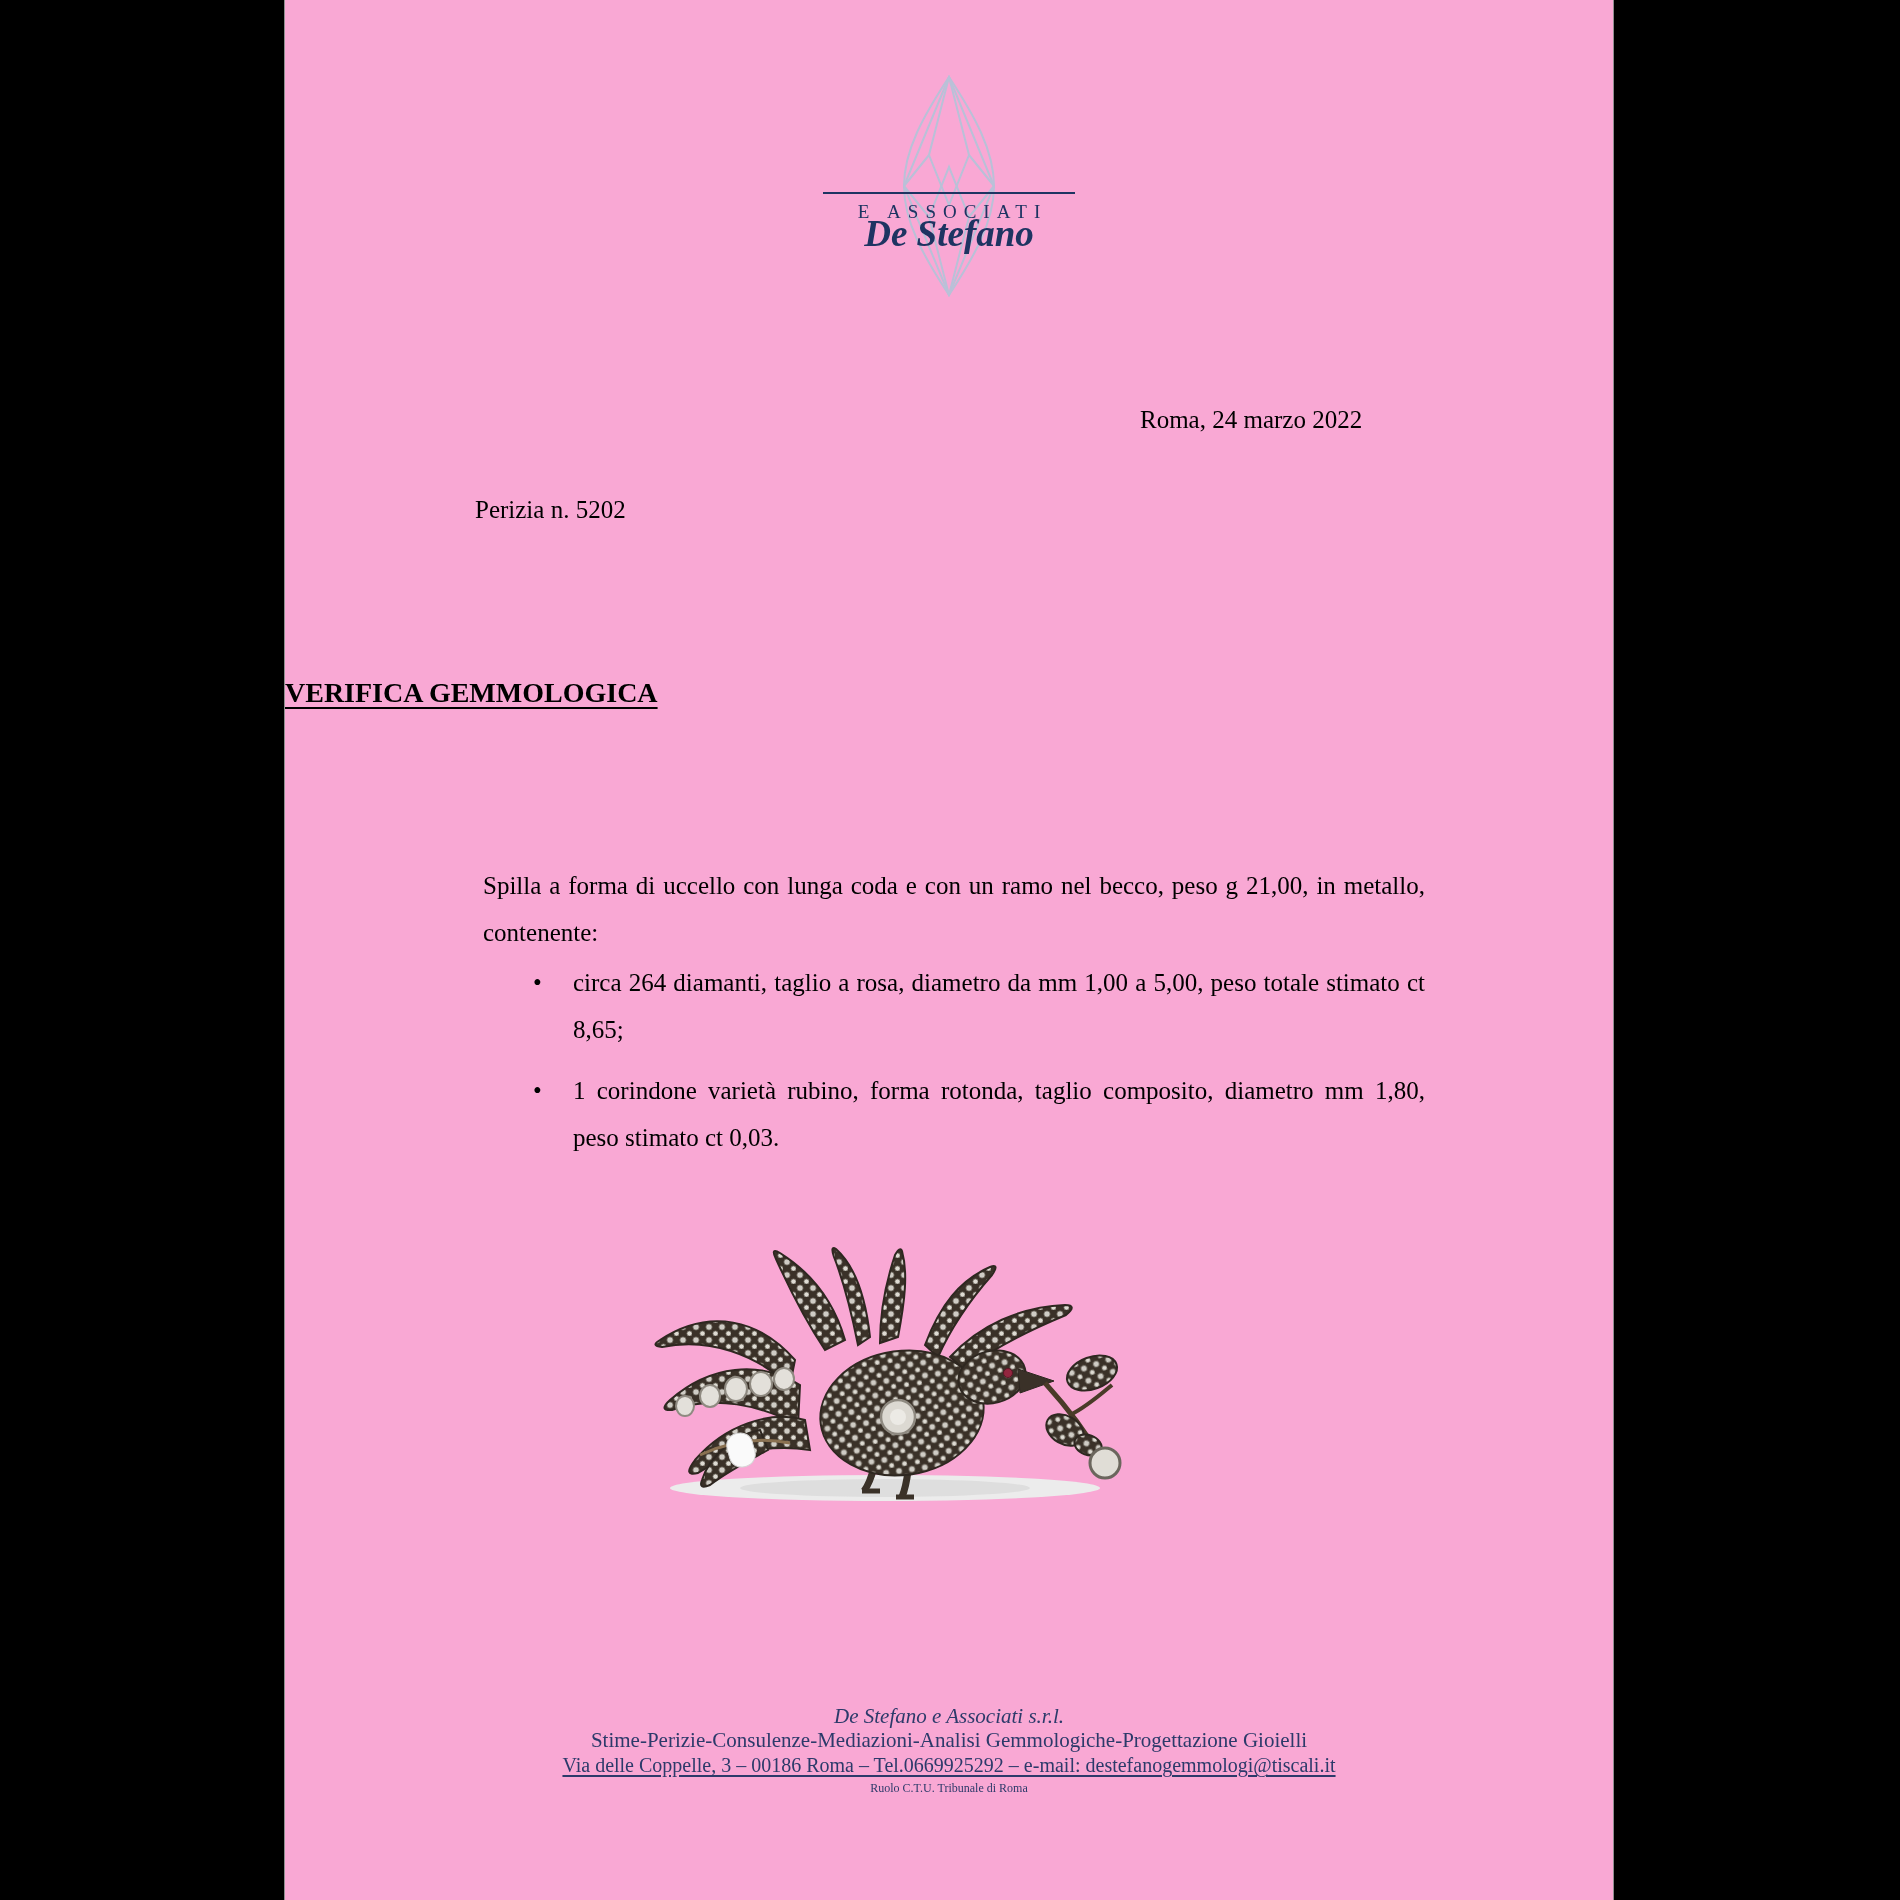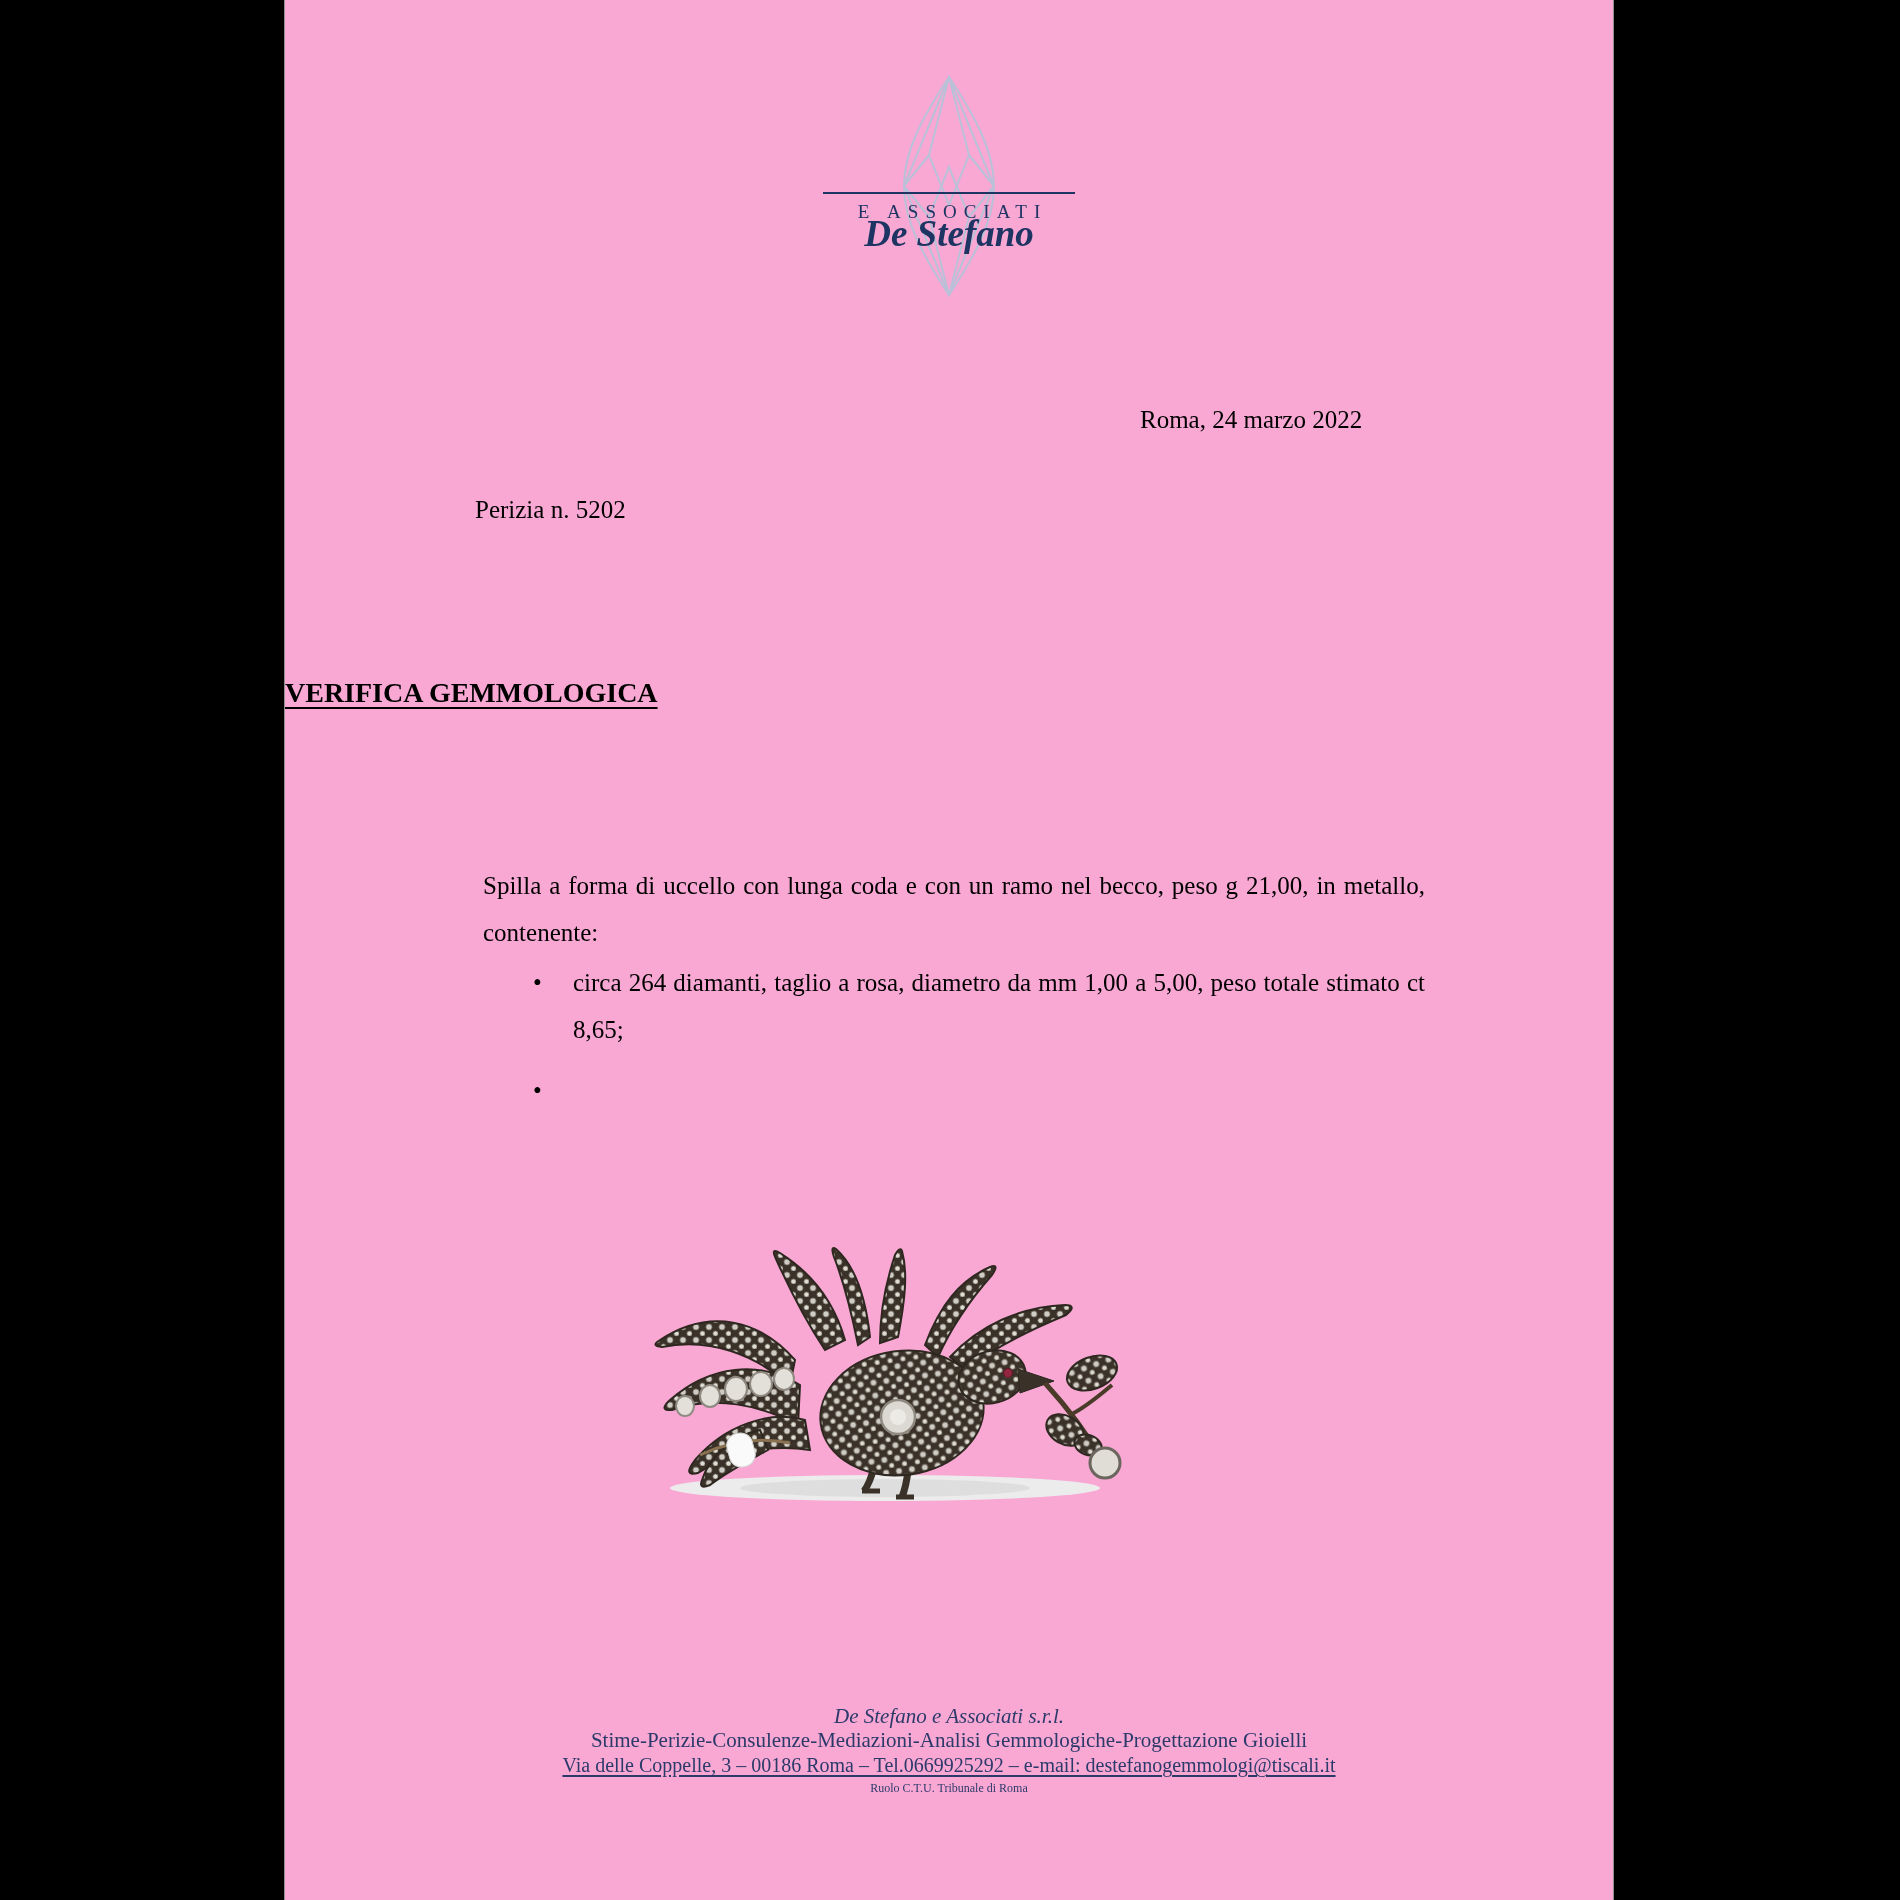--- a/index.html
+++ b/index.html
@@ -76,20 +76,21 @@
 
     <div class="intro">Spilla a forma di uccello con lunga coda e con un ramo nel becco, peso g 21,00, in metallo, contenente:</div>
 
     <ul class="bullets">
       <li>
         <span class="marker">•</span>
         <span>circa 264 diamanti, taglio a rosa, diametro da mm 1,00 a 5,00, peso totale stimato ct 8,65;</span>
       </li>
       <li>
         <span class="marker">•</span>
+        <span>1 corindone varietà rubino, forma rotonda, taglio composito, diametro mm 1,80, peso stimato ct 0,03.</span>
       </li>
     </ul>
 
     <svg class="brooch" viewBox="0 0 490 260">
       <defs>
         <pattern id="pave" width="13" height="13" patternUnits="userSpaceOnUse">
           <rect width="13" height="13" fill="#3a3128"></rect>
           <circle cx="4" cy="4" r="3.1" fill="#cfccc5" stroke="#706a60" stroke-width="0.8"></circle>
           <circle cx="10.5" cy="10.5" r="2.6" fill="#dedbd3" stroke="#706a60" stroke-width="0.8"></circle>
         </pattern>

